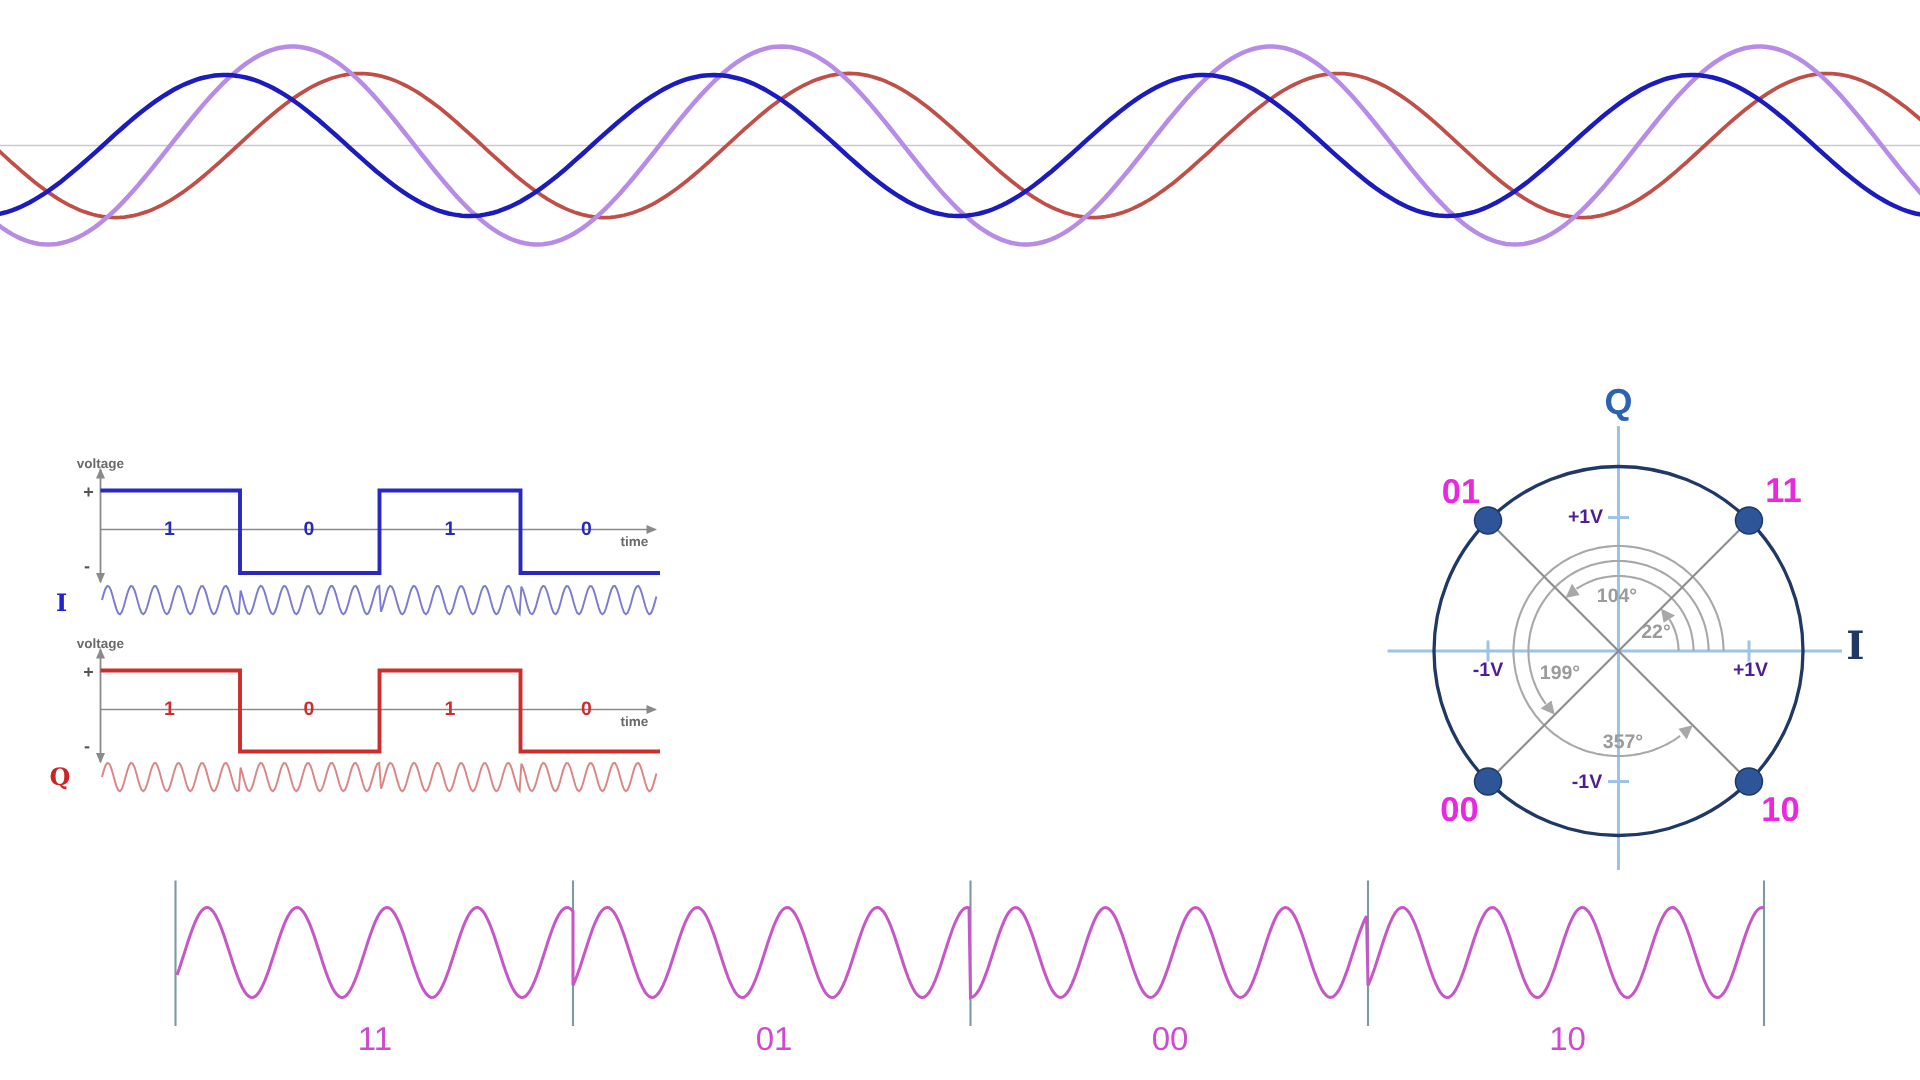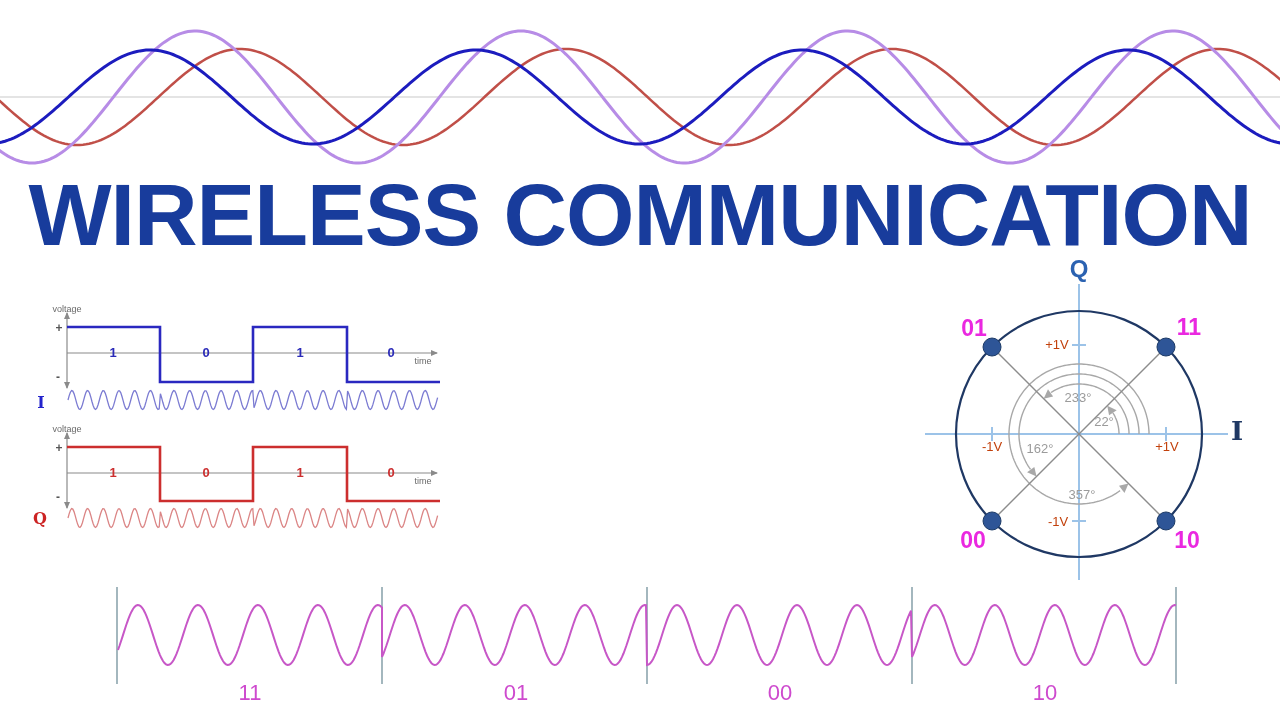--- a/index.html
+++ b/index.html
@@ -1,34 +1,34 @@
 <!DOCTYPE html>
 <html><head>
 <meta charset="utf-8">
 <style>
   html,body{margin:0;padding:0;background:#ffffff;}
   .canvas{position:relative;width:1280px;height:720px;background:#ffffff;overflow:hidden;
           font-family:"Liberation Sans",sans-serif;}
-  .abs{position:absolute;}
+  .abs{position:absolute;font-weight:bold;}
   .c{transform:translate(-50%,-50%);white-space:nowrap;}
   #art{position:absolute;left:0;top:0;}
   .title{left:0;top:171px;width:100%;text-align:center;font-size:88px;font-weight:700;
          letter-spacing:-1px;color:#183c9c;line-height:88px;}
   .subtitle{left:629px;top:356px;font-size:42px;font-weight:500;color:#183c9c;}
   .topic{left:637px;top:497px;font-size:122px;font-weight:400;letter-spacing:2px;color:#183c9c;}
   .tiny{font-size:9px;color:#6a6a6a;}
   .sign{font-size:12px;color:#555;font-weight:700;}
   .bit-i{font-size:13px;font-weight:700;color:#2a2ab8;}
   .bit-q{font-size:13px;font-weight:700;color:#cc2e2e;}
   .sig-lab{font-family:"DejaVu Serif",serif;font-size:16px;font-weight:700;}
   .sig-i{color:#2323cc;} .sig-q{color:#cc2323;}
   .q-ax{font-size:24px;font-weight:600;color:#2b62b1;}
   .i-ax{font-family:"DejaVu Serif",serif;font-size:26px;font-weight:700;color:#1f3864;}
   .pt-lab{font-size:23px;font-weight:600;color:#ea28e0;}
-  .tick{font-size:13px;color:#c2410c;}
+  .tick{font-size:13px;color:#4c1d95;}
   .angle{font-size:13px;color:#9b9b9b;}
   .seg-lab{font-size:22px;font-weight:500;color:#ce4ace;}
 </style>
 </head>
 <body>
 
 <div class="canvas">
   <svg id="art" width="1280" height="720" viewBox="0 0 1280 720">
       <g>
         <line x1="0" y1="97" x2="1280" y2="97" stroke="#c9c9c9" stroke-width="1"></line>
@@ -82,21 +82,20 @@
       <g>
         <line x1="117" y1="587" x2="117" y2="684" stroke="#7d99a3" stroke-width="1.4"></line>
         <line x1="382" y1="587" x2="382" y2="684" stroke="#7d99a3" stroke-width="1.4"></line>
         <line x1="647" y1="587" x2="647" y2="684" stroke="#7d99a3" stroke-width="1.4"></line>
         <line x1="912" y1="587" x2="912" y2="684" stroke="#7d99a3" stroke-width="1.4"></line>
         <line x1="1176" y1="587" x2="1176" y2="684" stroke="#7d99a3" stroke-width="1.4"></line>
         <path d="M118.0,650.0L119.5,645.8L121.0,641.2L122.5,636.6L124.0,631.9L125.5,627.2L127.0,622.8L128.5,618.7L130.0,614.9L131.5,611.7L133.0,609.0L134.5,607.0L136.0,605.7L137.5,605.0L139.0,605.2L140.5,606.0L142.0,607.6L143.5,609.8L145.0,612.7L146.5,616.1L148.0,620.0L149.5,624.2L151.0,628.8L152.5,633.4L154.0,638.1L155.5,642.8L157.0,647.2L158.5,651.3L160.0,655.1L161.5,658.3L163.0,661.0L164.5,663.0L166.0,664.3L167.5,665.0L169.0,664.8L170.5,664.0L172.0,662.4L173.5,660.2L175.0,657.3L176.5,653.9L178.0,650.0L179.5,645.8L181.0,641.2L182.5,636.6L184.0,631.9L185.5,627.2L187.0,622.8L188.5,618.7L190.0,614.9L191.5,611.7L193.0,609.0L194.5,607.0L196.0,605.7L197.5,605.0L199.0,605.2L200.5,606.0L202.0,607.6L203.5,609.8L205.0,612.7L206.5,616.1L208.0,620.0L209.5,624.2L211.0,628.8L212.5,633.4L214.0,638.1L215.5,642.8L217.0,647.2L218.5,651.3L220.0,655.1L221.5,658.3L223.0,661.0L224.5,663.0L226.0,664.3L227.5,665.0L229.0,664.8L230.5,664.0L232.0,662.4L233.5,660.2L235.0,657.3L236.5,653.9L238.0,650.0L239.5,645.8L241.0,641.2L242.5,636.6L244.0,631.9L245.5,627.2L247.0,622.8L248.5,618.7L250.0,614.9L251.5,611.7L253.0,609.0L254.5,607.0L256.0,605.7L257.5,605.0L259.0,605.2L260.5,606.0L262.0,607.6L263.5,609.8L265.0,612.7L266.5,616.1L268.0,620.0L269.5,624.2L271.0,628.8L272.5,633.4L274.0,638.1L275.5,642.8L277.0,647.2L278.5,651.3L280.0,655.1L281.5,658.3L283.0,661.0L284.5,663.0L286.0,664.3L287.5,665.0L289.0,664.8L290.5,664.0L292.0,662.4L293.5,660.2L295.0,657.3L296.5,653.9L298.0,650.0L299.5,645.8L301.0,641.2L302.5,636.6L304.0,631.9L305.5,627.2L307.0,622.8L308.5,618.7L310.0,614.9L311.5,611.7L313.0,609.0L314.5,607.0L316.0,605.7L317.5,605.0L319.0,605.2L320.5,606.0L322.0,607.6L323.5,609.8L325.0,612.7L326.5,616.1L328.0,620.0L329.5,624.2L331.0,628.8L332.5,633.4L334.0,638.1L335.5,642.8L337.0,647.2L338.5,651.3L340.0,655.1L341.5,658.3L343.0,661.0L344.5,663.0L346.0,664.3L347.5,665.0L349.0,664.8L350.5,664.0L352.0,662.4L353.5,660.2L355.0,657.3L356.5,653.9L358.0,650.0L359.5,645.8L361.0,641.2L362.5,636.6L364.0,631.9L365.5,627.2L367.0,622.8L368.5,618.7L370.0,614.9L371.5,611.7L373.0,609.0L374.5,607.0L376.0,605.7L377.5,605.0L379.0,605.2L380.5,606.0L382.0,607.6L382.0,656.9L383.5,653.5L385.0,649.5L386.5,645.3L388.0,640.7L389.5,636.0L391.0,631.3L392.5,626.7L394.0,622.3L395.5,618.2L397.0,614.5L398.5,611.4L400.0,608.8L401.5,606.8L403.0,605.6L404.5,605.0L406.0,605.2L407.5,606.2L409.0,607.8L410.5,610.1L412.0,613.1L413.5,616.5L415.0,620.5L416.5,624.7L418.0,629.3L419.5,634.0L421.0,638.7L422.5,643.3L424.0,647.7L425.5,651.8L427.0,655.5L428.5,658.6L430.0,661.2L431.5,663.2L433.0,664.4L434.5,665.0L436.0,664.8L437.5,663.8L439.0,662.2L440.5,659.9L442.0,656.9L443.5,653.5L445.0,649.5L446.5,645.3L448.0,640.7L449.5,636.0L451.0,631.3L452.5,626.7L454.0,622.3L455.5,618.2L457.0,614.5L458.5,611.4L460.0,608.8L461.5,606.8L463.0,605.6L464.5,605.0L466.0,605.2L467.5,606.2L469.0,607.8L470.5,610.1L472.0,613.1L473.5,616.5L475.0,620.5L476.5,624.7L478.0,629.3L479.5,634.0L481.0,638.7L482.5,643.3L484.0,647.7L485.5,651.8L487.0,655.5L488.5,658.6L490.0,661.2L491.5,663.2L493.0,664.4L494.5,665.0L496.0,664.8L497.5,663.8L499.0,662.2L500.5,659.9L502.0,656.9L503.5,653.5L505.0,649.5L506.5,645.3L508.0,640.7L509.5,636.0L511.0,631.3L512.5,626.7L514.0,622.3L515.5,618.2L517.0,614.5L518.5,611.4L520.0,608.8L521.5,606.8L523.0,605.6L524.5,605.0L526.0,605.2L527.5,606.2L529.0,607.8L530.5,610.1L532.0,613.1L533.5,616.5L535.0,620.5L536.5,624.7L538.0,629.3L539.5,634.0L541.0,638.7L542.5,643.3L544.0,647.7L545.5,651.8L547.0,655.5L548.5,658.6L550.0,661.2L551.5,663.2L553.0,664.4L554.5,665.0L556.0,664.8L557.5,663.8L559.0,662.2L560.5,659.9L562.0,656.9L563.5,653.5L565.0,649.5L566.5,645.3L568.0,640.7L569.5,636.0L571.0,631.3L572.5,626.7L574.0,622.3L575.5,618.2L577.0,614.5L578.5,611.4L580.0,608.8L581.5,606.8L583.0,605.6L584.5,605.0L586.0,605.2L587.5,606.2L589.0,607.8L590.5,610.1L592.0,613.1L593.5,616.5L595.0,620.5L596.5,624.7L598.0,629.3L599.5,634.0L601.0,638.7L602.5,643.3L604.0,647.7L605.5,651.8L607.0,655.5L608.5,658.6L610.0,661.2L611.5,663.2L613.0,664.4L614.5,665.0L616.0,664.8L617.5,663.8L619.0,662.2L620.5,659.9L622.0,656.9L623.5,653.5L625.0,649.5L626.5,645.3L628.0,640.7L629.5,636.0L631.0,631.3L632.5,626.7L634.0,622.3L635.5,618.2L637.0,614.5L638.5,611.4L640.0,608.8L641.5,606.8L643.0,605.6L644.5,605.0L646.0,605.2L647.0,665.0L648.5,664.6L650.0,663.5L651.5,661.7L653.0,659.3L654.5,656.2L656.0,652.6L657.5,648.6L659.0,644.3L660.5,639.7L662.0,635.0L663.5,630.3L665.0,625.7L666.5,621.4L668.0,617.4L669.5,613.8L671.0,610.7L672.5,608.3L674.0,606.5L675.5,605.4L677.0,605.0L678.5,605.4L680.0,606.5L681.5,608.3L683.0,610.7L684.5,613.8L686.0,617.4L687.5,621.4L689.0,625.7L690.5,630.3L692.0,635.0L693.5,639.7L695.0,644.3L696.5,648.6L698.0,652.6L699.5,656.2L701.0,659.3L702.5,661.7L704.0,663.5L705.5,664.6L707.0,665.0L708.5,664.6L710.0,663.5L711.5,661.7L713.0,659.3L714.5,656.2L716.0,652.6L717.5,648.6L719.0,644.3L720.5,639.7L722.0,635.0L723.5,630.3L725.0,625.7L726.5,621.4L728.0,617.4L729.5,613.8L731.0,610.7L732.5,608.3L734.0,606.5L735.5,605.4L737.0,605.0L738.5,605.4L740.0,606.5L741.5,608.3L743.0,610.7L744.5,613.8L746.0,617.4L747.5,621.4L749.0,625.7L750.5,630.3L752.0,635.0L753.5,639.7L755.0,644.3L756.5,648.6L758.0,652.6L759.5,656.2L761.0,659.3L762.5,661.7L764.0,663.5L765.5,664.6L767.0,665.0L768.5,664.6L770.0,663.5L771.5,661.7L773.0,659.3L774.5,656.2L776.0,652.6L777.5,648.6L779.0,644.3L780.5,639.7L782.0,635.0L783.5,630.3L785.0,625.7L786.5,621.4L788.0,617.4L789.5,613.8L791.0,610.7L792.5,608.3L794.0,606.5L795.5,605.4L797.0,605.0L798.5,605.4L800.0,606.5L801.5,608.3L803.0,610.7L804.5,613.8L806.0,617.4L807.5,621.4L809.0,625.7L810.5,630.3L812.0,635.0L813.5,639.7L815.0,644.3L816.5,648.6L818.0,652.6L819.5,656.2L821.0,659.3L822.5,661.7L824.0,663.5L825.5,664.6L827.0,665.0L828.5,664.6L830.0,663.5L831.5,661.7L833.0,659.3L834.5,656.2L836.0,652.6L837.5,648.6L839.0,644.3L840.5,639.7L842.0,635.0L843.5,630.3L845.0,625.7L846.5,621.4L848.0,617.4L849.5,613.8L851.0,610.7L852.5,608.3L854.0,606.5L855.5,605.4L857.0,605.0L858.5,605.4L860.0,606.5L861.5,608.3L863.0,610.7L864.5,613.8L866.0,617.4L867.5,621.4L869.0,625.7L870.5,630.3L872.0,635.0L873.5,639.7L875.0,644.3L876.5,648.6L878.0,652.6L879.5,656.2L881.0,659.3L882.5,661.7L884.0,663.5L885.5,664.6L887.0,665.0L888.5,664.6L890.0,663.5L891.5,661.7L893.0,659.3L894.5,656.2L896.0,652.6L897.5,648.6L899.0,644.3L900.5,639.7L902.0,635.0L903.5,630.3L905.0,625.7L906.5,621.4L908.0,617.4L909.5,613.8L911.0,610.7L912.0,656.9L913.5,653.5L915.0,649.5L916.5,645.3L918.0,640.7L919.5,636.0L921.0,631.3L922.5,626.7L924.0,622.3L925.5,618.2L927.0,614.5L928.5,611.4L930.0,608.8L931.5,606.8L933.0,605.6L934.5,605.0L936.0,605.2L937.5,606.2L939.0,607.8L940.5,610.1L942.0,613.1L943.5,616.5L945.0,620.5L946.5,624.7L948.0,629.3L949.5,634.0L951.0,638.7L952.5,643.3L954.0,647.7L955.5,651.8L957.0,655.5L958.5,658.6L960.0,661.2L961.5,663.2L963.0,664.4L964.5,665.0L966.0,664.8L967.5,663.8L969.0,662.2L970.5,659.9L972.0,656.9L973.5,653.5L975.0,649.5L976.5,645.3L978.0,640.7L979.5,636.0L981.0,631.3L982.5,626.7L984.0,622.3L985.5,618.2L987.0,614.5L988.5,611.4L990.0,608.8L991.5,606.8L993.0,605.6L994.5,605.0L996.0,605.2L997.5,606.2L999.0,607.8L1000.5,610.1L1002.0,613.1L1003.5,616.5L1005.0,620.5L1006.5,624.7L1008.0,629.3L1009.5,634.0L1011.0,638.7L1012.5,643.3L1014.0,647.7L1015.5,651.8L1017.0,655.5L1018.5,658.6L1020.0,661.2L1021.5,663.2L1023.0,664.4L1024.5,665.0L1026.0,664.8L1027.5,663.8L1029.0,662.2L1030.5,659.9L1032.0,656.9L1033.5,653.5L1035.0,649.5L1036.5,645.3L1038.0,640.7L1039.5,636.0L1041.0,631.3L1042.5,626.7L1044.0,622.3L1045.5,618.2L1047.0,614.5L1048.5,611.4L1050.0,608.8L1051.5,606.8L1053.0,605.6L1054.5,605.0L1056.0,605.2L1057.5,606.2L1059.0,607.8L1060.5,610.1L1062.0,613.1L1063.5,616.5L1065.0,620.5L1066.5,624.7L1068.0,629.3L1069.5,634.0L1071.0,638.7L1072.5,643.3L1074.0,647.7L1075.5,651.8L1077.0,655.5L1078.5,658.6L1080.0,661.2L1081.5,663.2L1083.0,664.4L1084.5,665.0L1086.0,664.8L1087.5,663.8L1089.0,662.2L1090.5,659.9L1092.0,656.9L1093.5,653.5L1095.0,649.5L1096.5,645.3L1098.0,640.7L1099.5,636.0L1101.0,631.3L1102.5,626.7L1104.0,622.3L1105.5,618.2L1107.0,614.5L1108.5,611.4L1110.0,608.8L1111.5,606.8L1113.0,605.6L1114.5,605.0L1116.0,605.2L1117.5,606.2L1119.0,607.8L1120.5,610.1L1122.0,613.1L1123.5,616.5L1125.0,620.5L1126.5,624.7L1128.0,629.3L1129.5,634.0L1131.0,638.7L1132.5,643.3L1134.0,647.7L1135.5,651.8L1137.0,655.5L1138.5,658.6L1140.0,661.2L1141.5,663.2L1143.0,664.4L1144.5,665.0L1146.0,664.8L1147.5,663.8L1149.0,662.2L1150.5,659.9L1152.0,656.9L1153.5,653.5L1155.0,649.5L1156.5,645.3L1158.0,640.7L1159.5,636.0L1161.0,631.3L1162.5,626.7L1164.0,622.3L1165.5,618.2L1167.0,614.5L1168.5,611.4L1170.0,608.8L1171.5,606.8L1173.0,605.6L1174.5,605.0L1176.0,605.2" fill="none" stroke="#c757c7" stroke-width="2"></path>
       </g>
     </svg>
 
-  <div class="abs title">WIRELESS COMMUNICATION</div>
 
   <span class="abs c tiny" style="left:67px;top:309px">voltage</span>
   <span class="abs c sign" style="left:59px;top:328px">+</span>
   <span class="abs c sign" style="left:58px;top:377px">-</span>
   <span class="abs c tiny" style="left:423px;top:361px">time</span>
   <span class="abs c bit-i" style="left:113px;top:352px">1</span>
   <span class="abs c bit-i" style="left:206px;top:352px">0</span>
   <span class="abs c bit-i" style="left:300px;top:352px">1</span>
   <span class="abs c bit-i" style="left:391px;top:352px">0</span>
   <span class="abs c sig-lab sig-i" style="left:41px;top:402px">I</span>
@@ -115,21 +114,21 @@
   <span class="abs c i-ax" style="left:1237px;top:431px">I</span>
   <span class="abs c pt-lab" style="left:974px;top:328px">01</span>
   <span class="abs c pt-lab" style="left:1189px;top:327px">11</span>
   <span class="abs c pt-lab" style="left:973px;top:540px">00</span>
   <span class="abs c pt-lab" style="left:1187px;top:540px">10</span>
   <span class="abs c tick" style="left:1057px;top:344px">+1V</span>
   <span class="abs c tick" style="left:1058px;top:521px">-1V</span>
   <span class="abs c tick" style="left:992px;top:446px">-1V</span>
   <span class="abs c tick" style="left:1167px;top:446px">+1V</span>
   <span class="abs c angle" style="left:1104px;top:421px">22°</span>
-  <span class="abs c angle" style="left:1078px;top:397px">233°</span>
-  <span class="abs c angle" style="left:1040px;top:448px">162°</span>
+  <span class="abs c angle" style="left:1078px;top:397px">104°</span>
+  <span class="abs c angle" style="left:1040px;top:448px">199°</span>
   <span class="abs c angle" style="left:1082px;top:494px">357°</span>
 
   <span class="abs c seg-lab" style="left:250px;top:693px">11</span>
   <span class="abs c seg-lab" style="left:516px;top:693px">01</span>
   <span class="abs c seg-lab" style="left:780px;top:693px">00</span>
   <span class="abs c seg-lab" style="left:1045px;top:693px">10</span>
 </div>
 
 </body></html>

